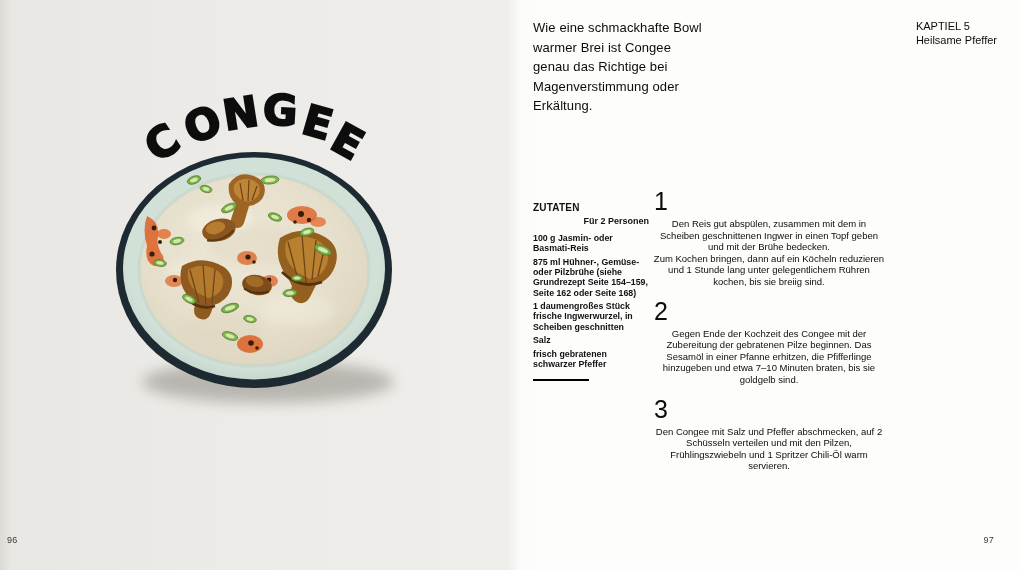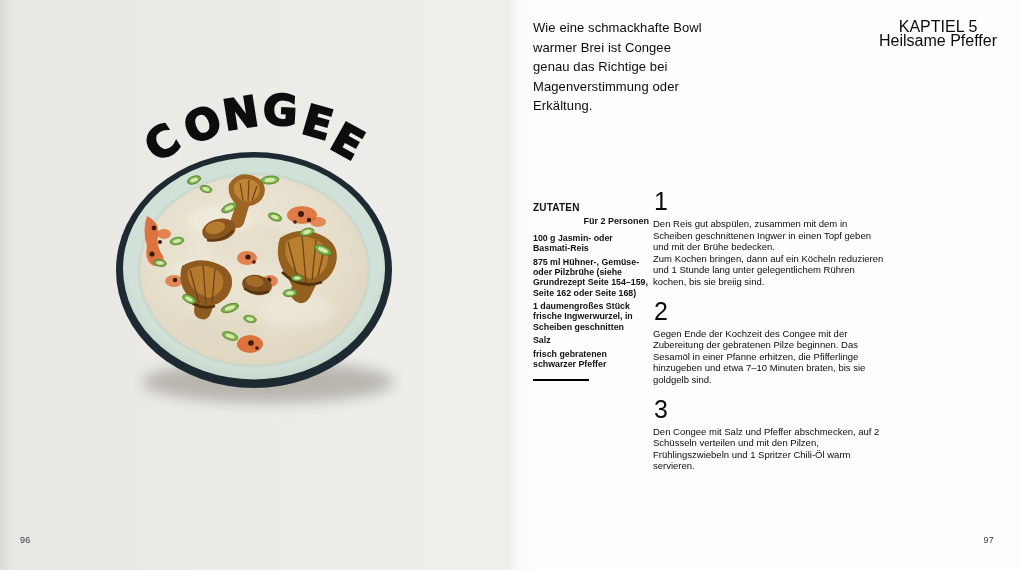--- a/index.html
+++ b/index.html
@@ -18,46 +18,46 @@
     position:absolute;
     font-family:"DejaVu Sans",sans-serif;
     font-weight:800;font-size:42px;line-height:1;color:#0d0d0d;
     -webkit-text-stroke:2px #0d0d0d;
     transform-origin:50% 50%;
   }
   .bowl-wrap{position:absolute;left:102px;top:138px;width:310px;height:280px;}
   .pageno{
     position:absolute;font-size:9px;color:#3a3a3a;letter-spacing:.3px;
   }
-  .pageno-left{left:20px;top:535px;}
+  .pageno-left{left:7px;top:535px;}
   .pageno-right{right:26px;top:535px;}
   
   .page-right{
     position:absolute;left:510px;top:0;width:510px;height:570px;
     background:linear-gradient(90deg,#f2f1ee 0px,#fbfbfa 10px,#fdfdfc 30px,#fdfdfc 100%);
   }
   .intro{
     position:absolute;left:23px;top:18px;width:220px;
     font-size:13px;line-height:19.5px;color:#0c0c0c;
     white-space:pre-line;letter-spacing:.1px;
   }
   .chapter{
-    position:absolute;right:23px;top:20px;text-align:center;
-    font-size:16px;line-height:13.5px;color:#0c0c0c;
+    position:absolute;right:23px;top:20px;text-align:left;
+    font-size:11px;line-height:13.5px;color:#0c0c0c;
   }
   .ingredients{position:absolute;left:23px;top:202px;width:116px;}
   .ing-heading{font-size:10px;font-weight:bold;margin:0 0 3px 0;letter-spacing:.2px;}
   .ing-sub{font-size:9px;font-weight:bold;margin:0 0 7px 0;text-align:right;}
   .ing-item{font-size:8.8px;line-height:10.2px;margin:0 0 3.5px 0;font-weight:bold;}
   .rule{position:absolute;left:23px;top:379px;width:56px;height:2px;background:#000;}
   .topitoff{position:absolute;left:23px;top:389px;width:118px;}
   .steps{position:absolute;left:143px;top:190px;width:232px;}
   .step{margin:0 0 12px 0;}
   .step-number{font-size:25px;line-height:23px;font-weight:400;margin:0 0 5px 1px;color:#0c0c0c;}
-  .step-text{font-size:9.5px;line-height:11.6px;white-space:pre-line;color:#0c0c0c;}
+  .step-text{font-size:9.5px;line-height:11.6px;white-space:pre-line;color:#0c0c0c;text-align:center;}
 </style>
 </head>
 <body>
 
 <div class="spread">
 
   <div class="page-left">
 
     <div>
       <span class="title-letter" style="left:147px;top:122px;transform:rotate(-33deg);">C</span>

